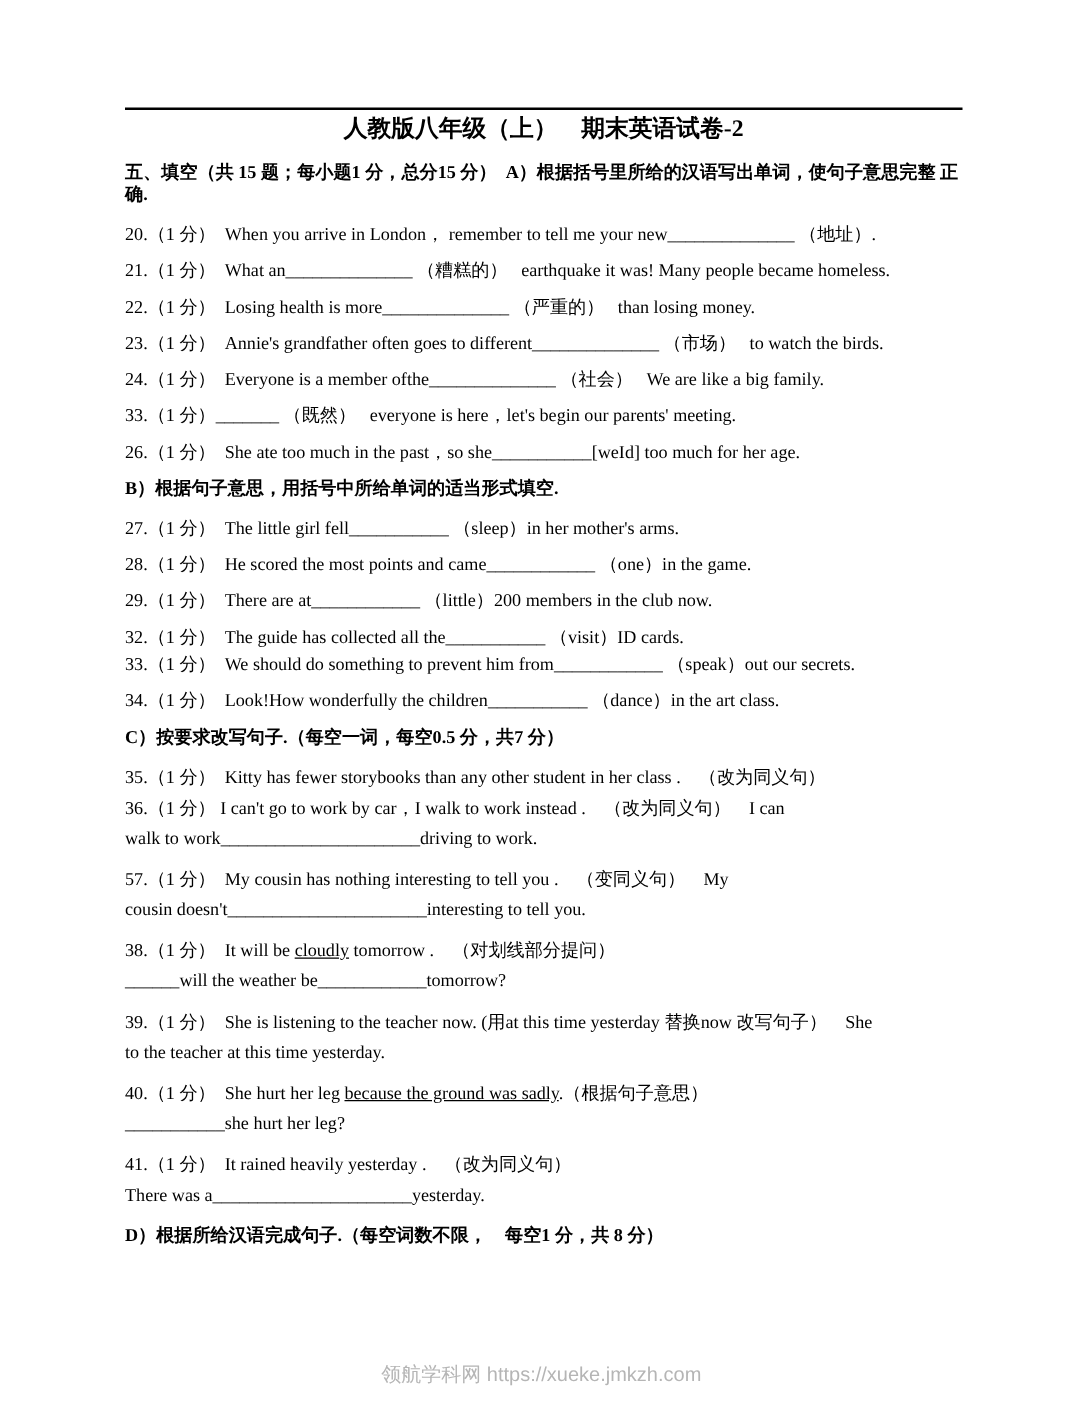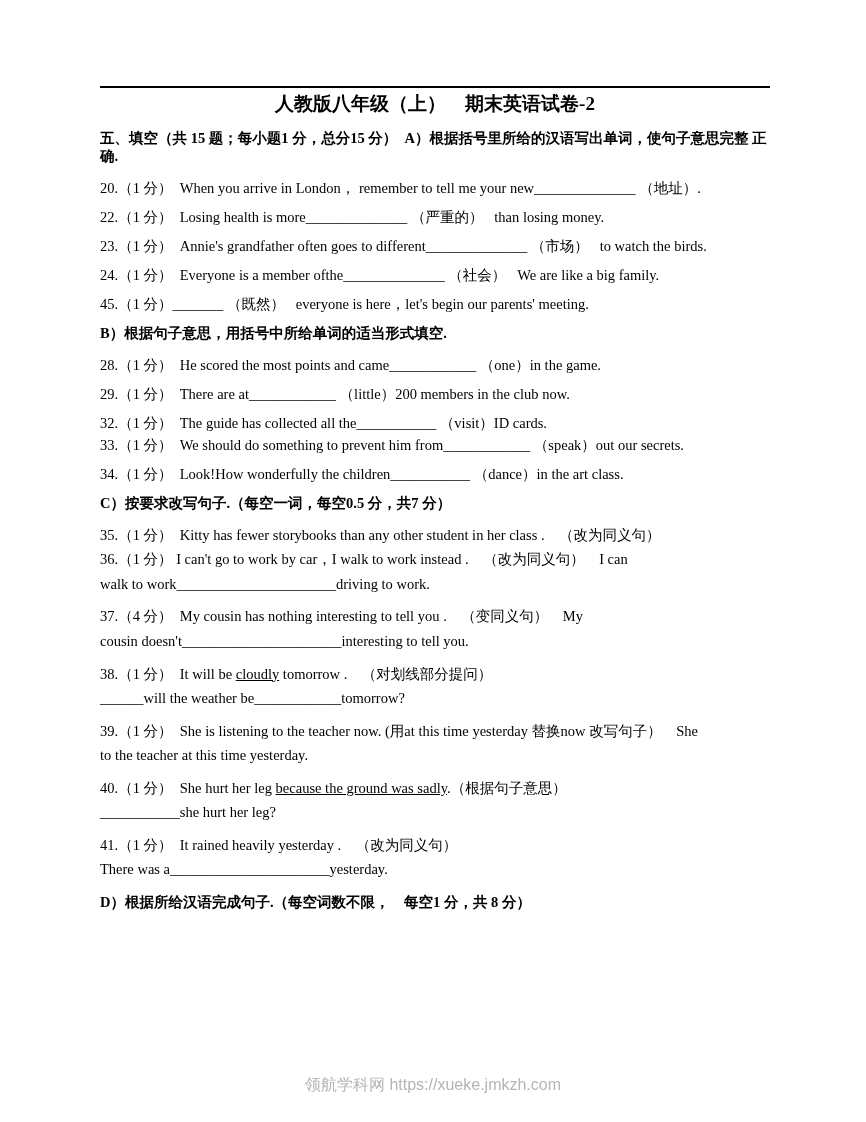--- a/index.html
+++ b/index.html
@@ -43,53 +43,56 @@
   }
   p.m6 { margin-bottom: 6px; }
   p.m4 { margin-bottom: 4px; }
   p.pair1 { margin-bottom: 6px; }
   p.pair2 { margin-bottom: 14px; }
   .u { text-decoration: underline; }
   .watermark {
     position: absolute;
     left: 0;
     right: 0;
-    bottom: 26px;
+    bottom: 11px;
     text-align: center;
     color: #b5b5b5;
     font-size: 16px;
     font-family: "Liberation Sans", "DejaVu Sans", sans-serif;
   }
 </style>
 </head>
 <body>
 
 <div class="page">
   <hr class="top-rule">
   <h1 class="title">人教版八年级（上）　期末英语试卷-2</h1>
 
   <p class="line hdr">五、填空（共 15 题；每小题1 分，总分15 分）  A）根据括号里所给的汉语写出单词，使句子意思完整 正确.</p>
   <p class="line">20.（1 分）  When you arrive in London， remember to tell me your new______________ （地址）.</p>
+  <p class="line">21.（1 分）  What an______________ （糟糕的）   earthquake it was! Many people became homeless.</p>
   <p class="line">22.（1 分）  Losing health is more______________ （严重的）   than losing money.</p>
   <p class="line">23.（1 分）  Annie's grandfather often goes to different______________ （市场）   to watch the birds.</p>
   <p class="line">24.（1 分）  Everyone is a member ofthe______________ （社会）   We are like a big family.</p>
-  <p class="line">45.（1 分）_______ （既然）   everyone is here，let's begin our parents' meeting.</p>
+  <p class="line">33.（1 分）_______ （既然）   everyone is here，let's begin our parents' meeting.</p>
+  <p class="line">26.（1 分）  She ate too much in the past，so she___________[weId] too much for her age.</p>
 
   <p class="line hdr">B）根据句子意思，用括号中所给单词的适当形式填空.</p>
+  <p class="line">27.（1 分）  The little girl fell___________ （sleep）in her mother's arms.</p>
   <p class="line">28.（1 分）  He scored the most points and came____________ （one）in the game.</p>
   <p class="line">29.（1 分）  There are at____________ （little）200 members in the club now.</p>
   <p class="line m4">32.（1 分）  The guide has collected all the___________ （visit）ID cards.</p>
   <p class="line">33.（1 分）  We should do something to prevent him from____________ （speak）out our secrets.</p>
   <p class="line">34.（1 分）  Look!How wonderfully the children___________ （dance）in the art class.</p>
 
   <p class="line hdr">C）按要求改写句子.（每空一词，每空0.5 分，共7 分）</p>
   <p class="line pair1">35.（1 分）  Kitty has fewer storybooks than any other student in her class .　（改为同义句）</p>
   <p class="line pair1">36.（1 分） I can't go to work by car，I walk to work instead .　（改为同义句）　I can</p>
   <p class="line pair2">walk to work______________________driving to work.</p>
-  <p class="line pair1">37.（4 分）  My cousin has nothing interesting to tell you .　（变同义句）　My</p>
+  <p class="line pair1">57.（1 分）  My cousin has nothing interesting to tell you .　（变同义句）　My</p>
   <p class="line pair2">cousin doesn't______________________interesting to tell you.</p>
   <p class="line pair1"><span>38.（1 分）  It will be </span><span class="u">cloudly</span><span> tomorrow .　（对划线部分提问）</span></p>
   <p class="line pair2">______will the weather be____________tomorrow?</p>
   <p class="line pair1">39.（1 分）  She is listening to the teacher now. (用at this time yesterday 替换now 改写句子）　She</p>
   <p class="line pair2">to the teacher at this time yesterday.</p>
   <p class="line pair1"><span>40.（1 分）  She hurt her leg </span><span class="u">because the ground was sadly</span><span>.（根据句子意思）</span></p>
   <p class="line pair2">___________she hurt her leg?</p>
   <p class="line pair1">41.（1 分）  It rained heavily yesterday .　（改为同义句）</p>
   <p class="line pair2">There was a______________________yesterday.</p>
 

